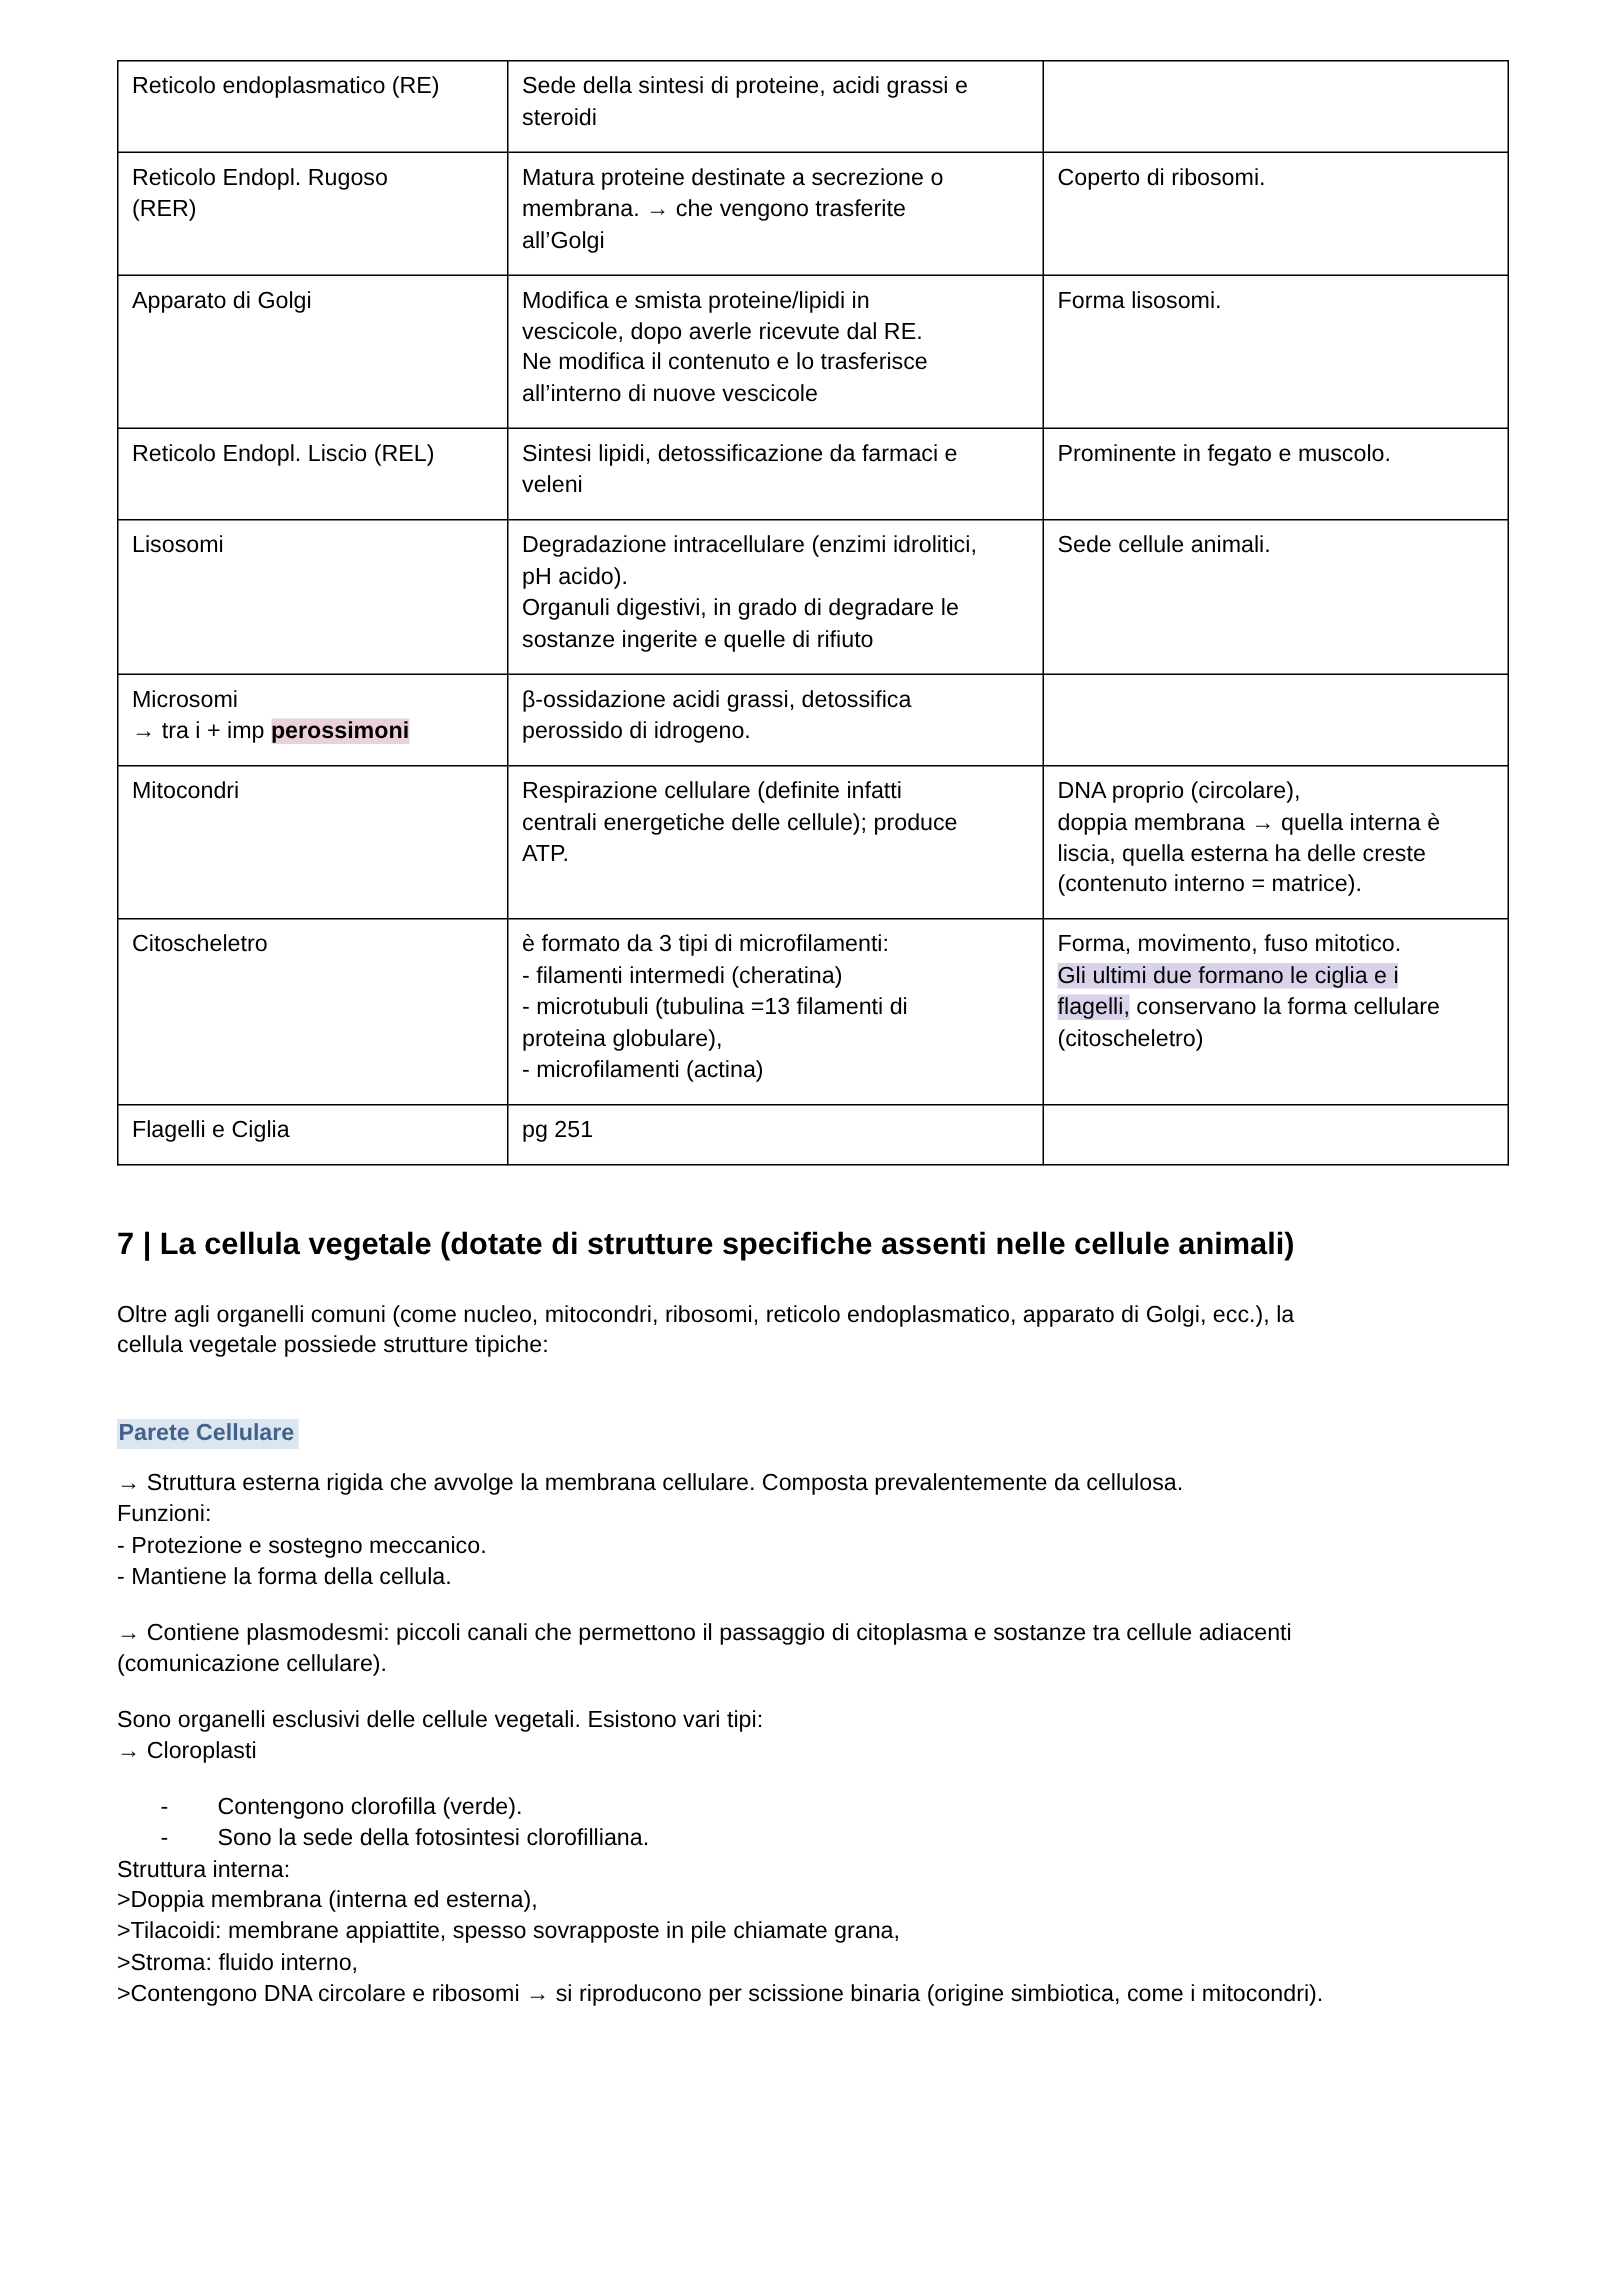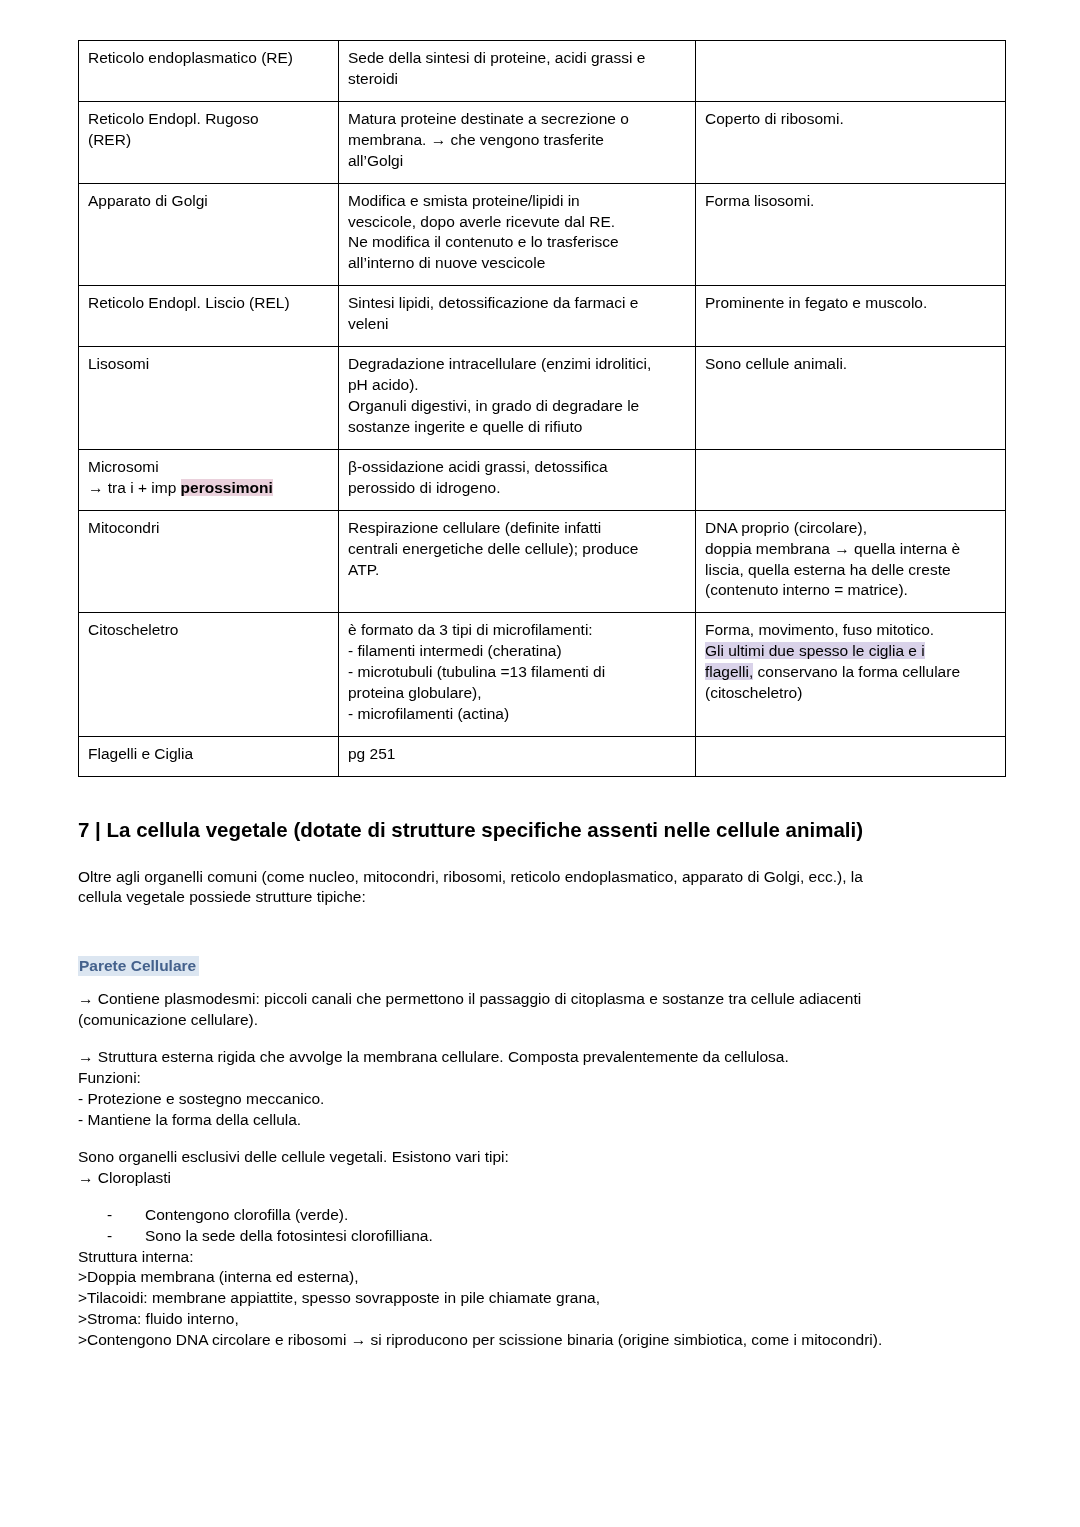--- a/index.html
+++ b/index.html
@@ -45,21 +45,21 @@
     color:#000000;
     margin:0 0 24px 0;
     line-height:1.25;
   }
   p.doc-paragraph{
     margin:0 0 16px 0;
     white-space:pre-line;
     max-width:927px;
   }
   p.intro-paragraph{
-    margin:0 0 48px 0;
+    margin:0 0 38px 0;
   }
   .subheading-wrap{
     margin:26px 0 12px 0;
   }
   span.subheading{
     display:inline;
     font-weight:700;
     font-size:15.5px;
     color:var(--subheading-text);
     background:var(--subheading-bg);
@@ -115,21 +115,21 @@
         <td>Sintesi lipidi, detossificazione da farmaci e
 veleni</td>
         <td>Prominente in fegato e muscolo.</td>
       </tr>
       <tr>
         <td>Lisosomi</td>
         <td>Degradazione intracellulare (enzimi idrolitici,
 pH acido).
 Organuli digestivi, in grado di degradare le
 sostanze ingerite e quelle di rifiuto</td>
-        <td>Sono cellule animali.</td>
+        <td>Sede cellule animali.</td>
       </tr>
       <tr>
         <td><span>Microsomi
 → tra i + imp </span><span class="hl-pink bold">perossimoni</span></td>
         <td>β-ossidazione acidi grassi, detossifica
 perossido di idrogeno.</td>
         <td></td>
       </tr>
       <tr>
         <td>Mitocondri</td>
@@ -142,46 +142,46 @@
 (contenuto interno = matrice).</td>
       </tr>
       <tr>
         <td>Citoscheletro</td>
         <td>è formato da 3 tipi di microfilamenti:
 - filamenti intermedi (cheratina)
 - microtubuli (tubulina =13 filamenti di
 proteina globulare),
 - microfilamenti (actina)</td>
         <td><span>Forma, movimento, fuso mitotico.
-</span><span class="hl-purple">Gli ultimi due spesso le ciglia e i
+</span><span class="hl-purple">Gli ultimi due formano le ciglia e i
 flagelli,</span><span> conservano la forma cellulare
 (citoscheletro)</span></td>
       </tr>
       <tr>
         <td>Flagelli e Ciglia</td>
         <td>pg 251</td>
         <td></td>
       </tr>
     </tbody>
   </table>
 
   <h2 class="section-heading">7 | La cellula vegetale (dotate di strutture specifiche assenti nelle cellule animali)</h2>
 
   <p class="doc-paragraph intro-paragraph">Oltre agli organelli comuni (come nucleo, mitocondri, ribosomi, reticolo endoplasmatico, apparato di Golgi, ecc.), la
 cellula vegetale possiede strutture tipiche:</p>
 
   <div class="subheading-wrap">
     <span class="subheading">Parete Cellulare</span>
   </div>
-  <p class="doc-paragraph">→ Contiene plasmodesmi: piccoli canali che permettono il passaggio di citoplasma e sostanze tra cellule adiacenti
-(comunicazione cellulare).</p>
   <p class="doc-paragraph">→ Struttura esterna rigida che avvolge la membrana cellulare. Composta prevalentemente da cellulosa.
 Funzioni:
 - Protezione e sostegno meccanico.
 - Mantiene la forma della cellula.</p>
+  <p class="doc-paragraph">→ Contiene plasmodesmi: piccoli canali che permettono il passaggio di citoplasma e sostanze tra cellule adiacenti
+(comunicazione cellulare).</p>
 
   <p class="doc-paragraph tight">Sono organelli esclusivi delle cellule vegetali. Esistono vari tipi:
 → Cloroplasti</p>
 
   <div class="bullet-row">
     <span class="bullet-marker">-</span>
     <span class="bullet-text">Contengono clorofilla (verde).</span>
   </div>
   <div class="bullet-row">
     <span class="bullet-marker">-</span>

